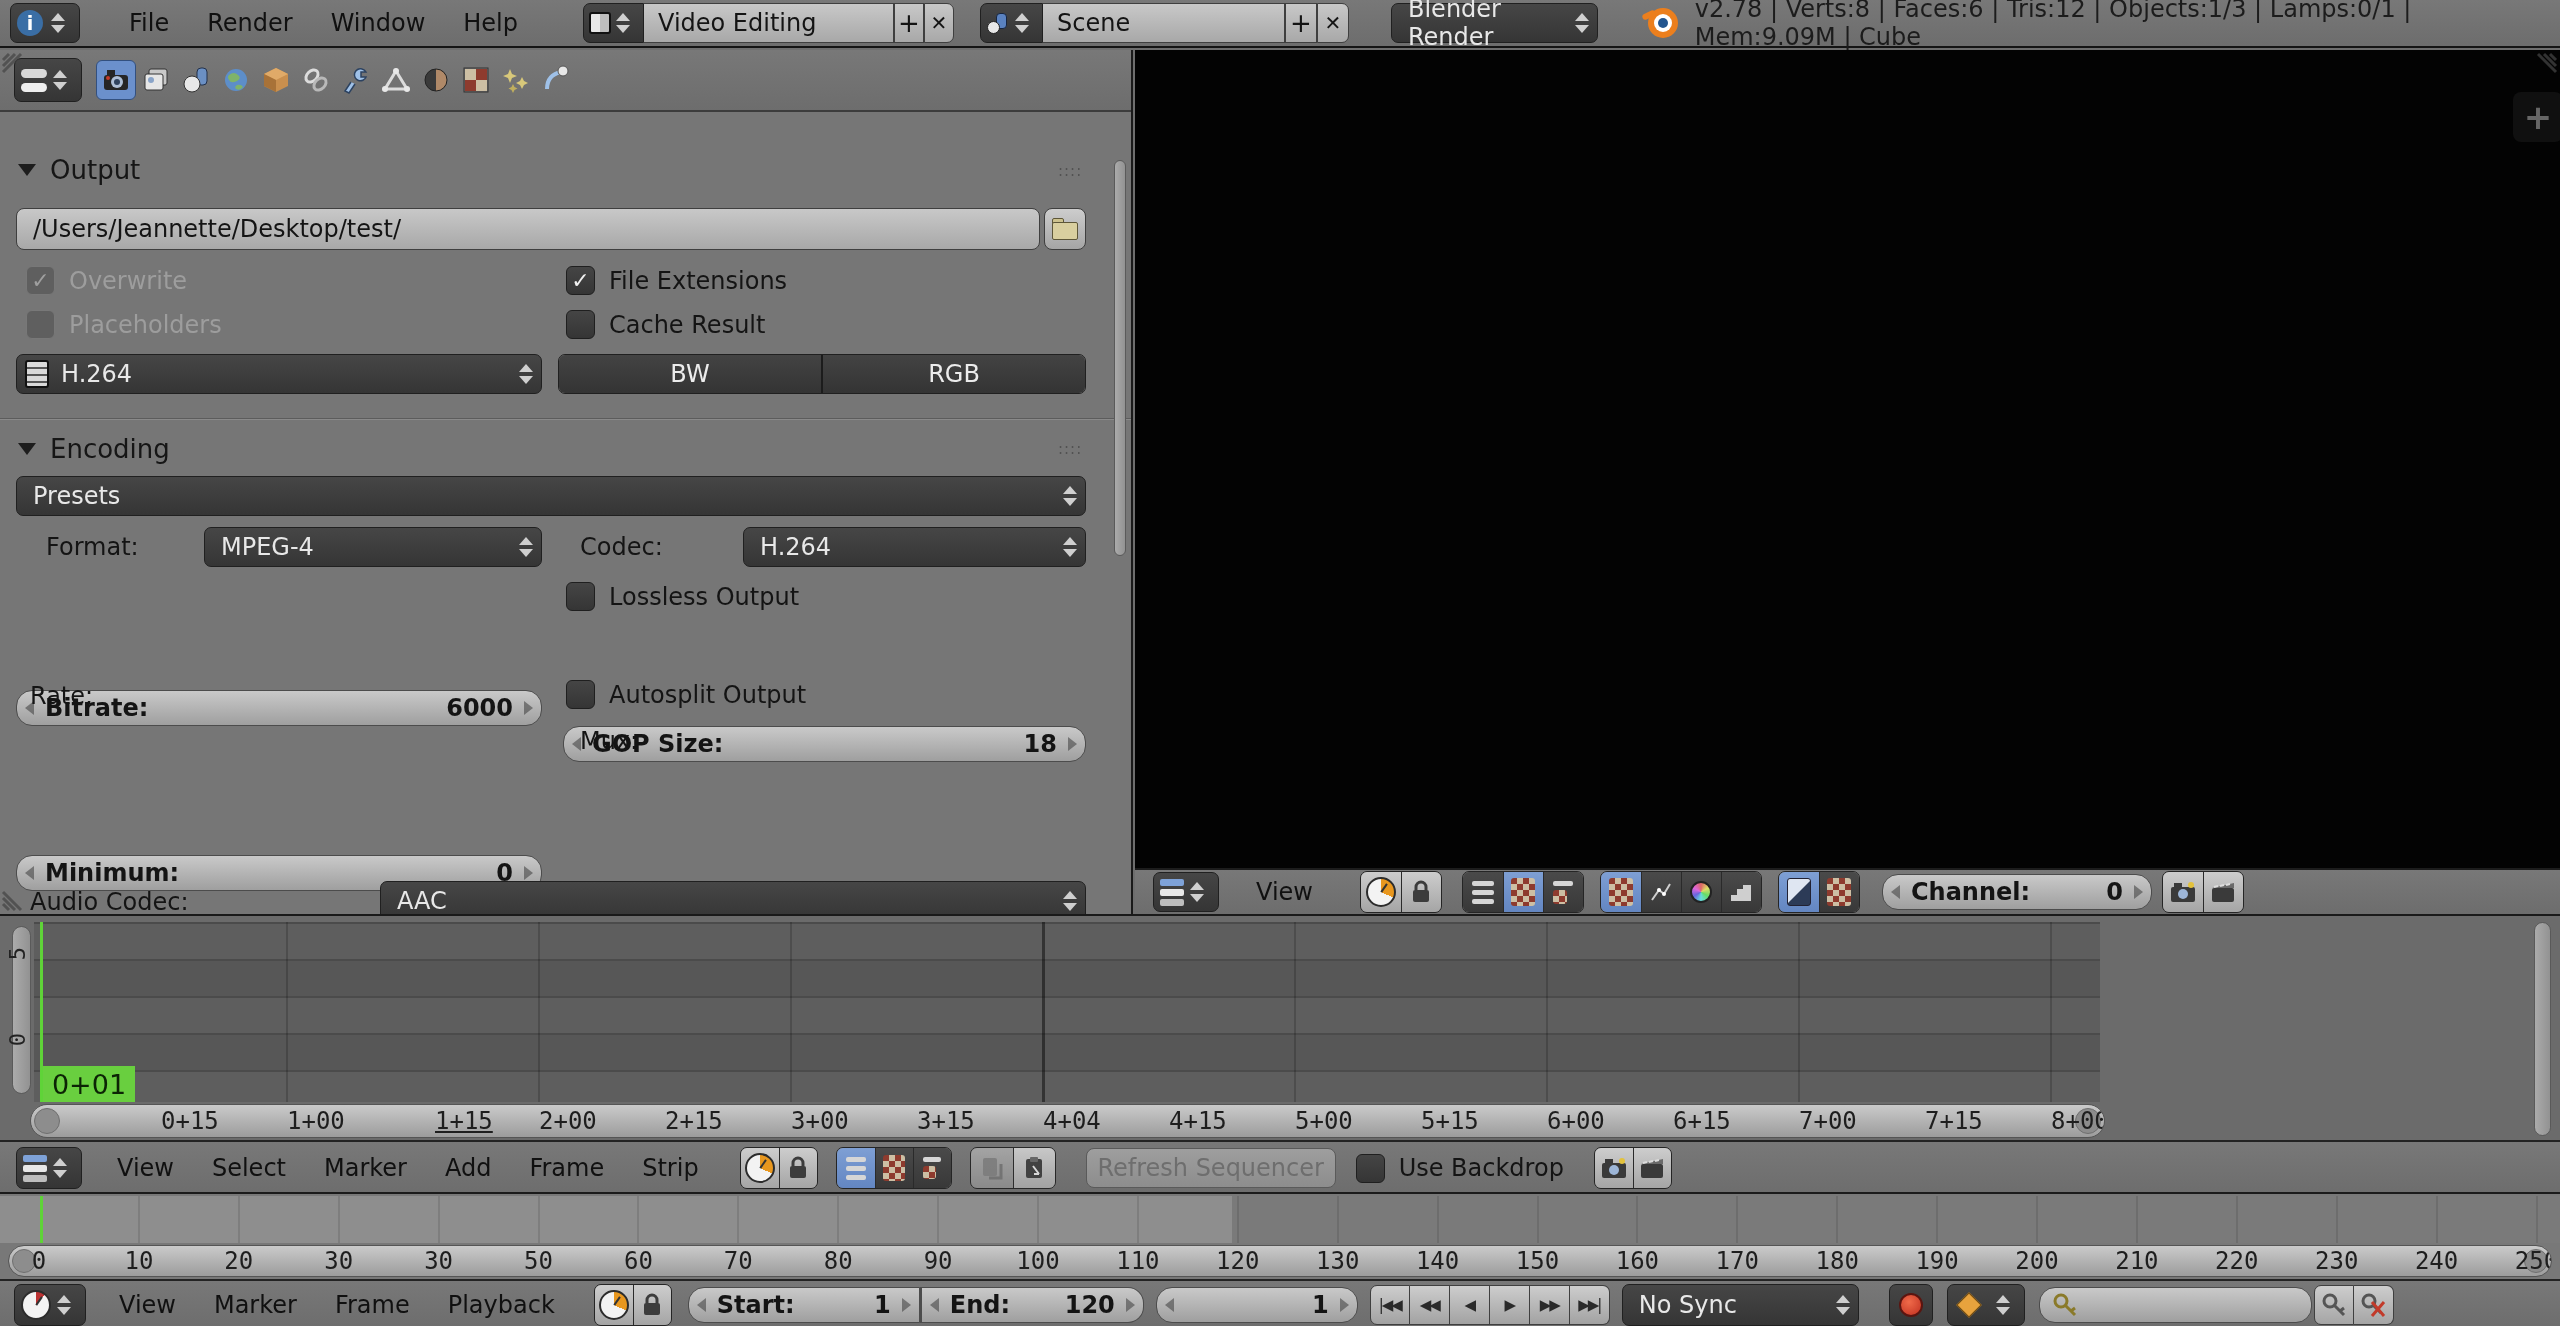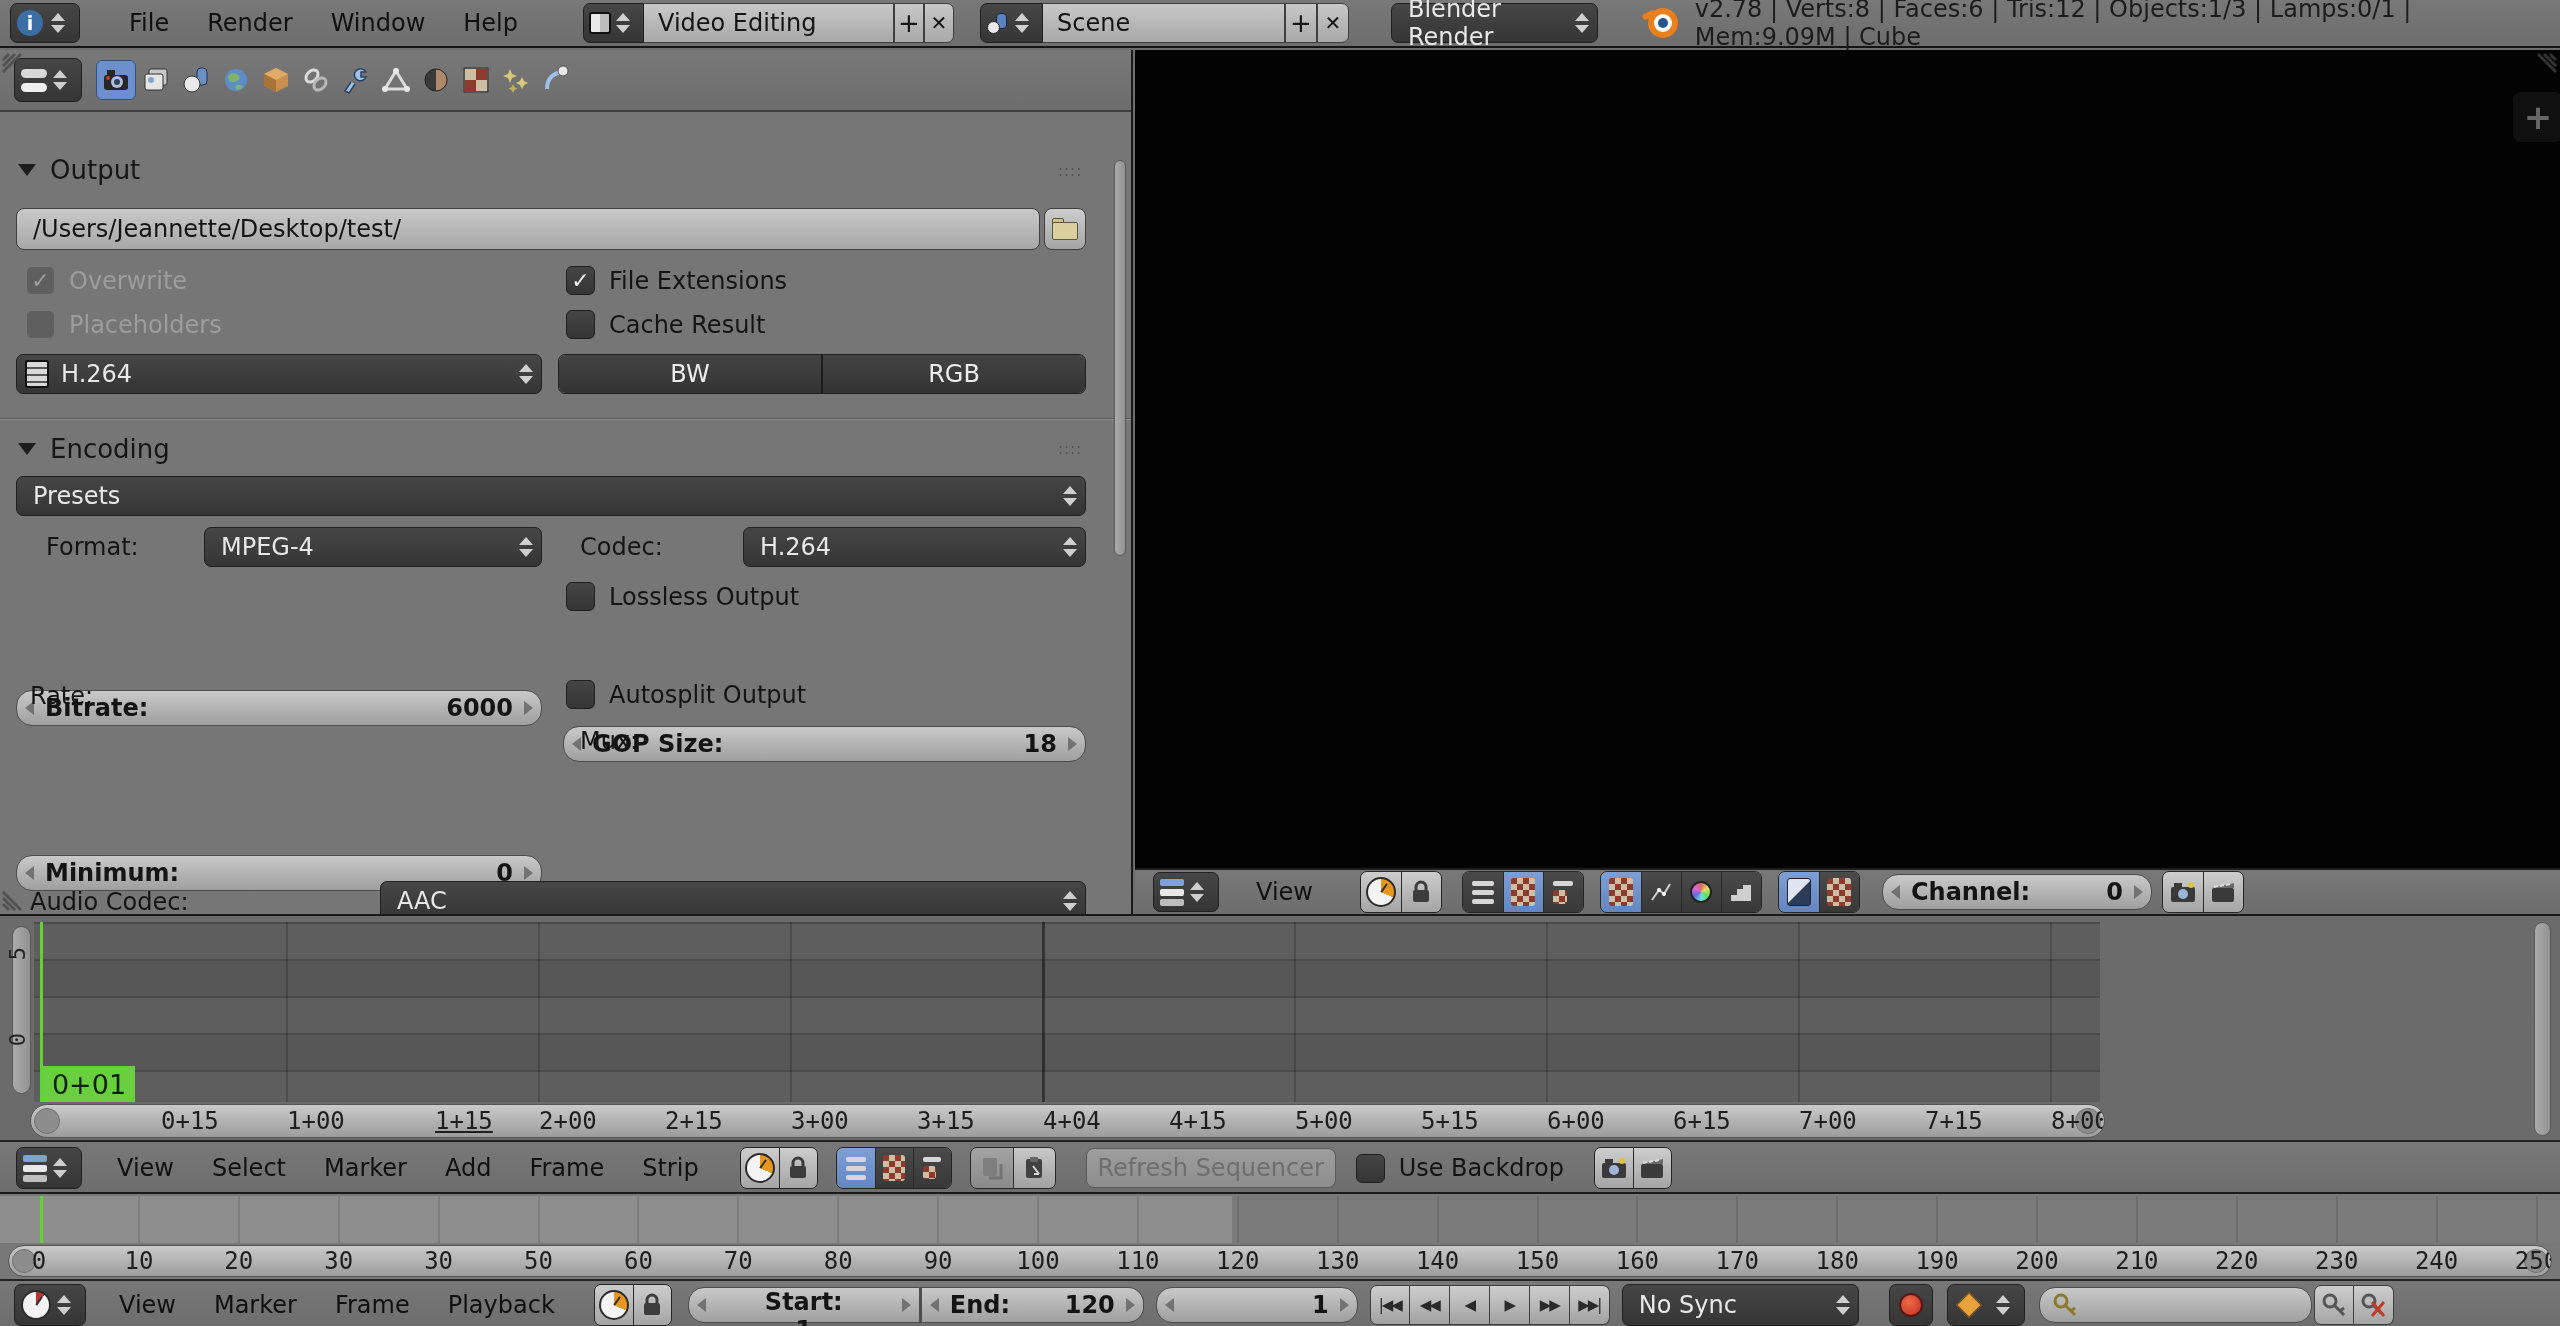--- a/index.html
+++ b/index.html
@@ -702,21 +702,21 @@
           </div>
         <div class="tgl" style="width:38px;height:40px;">
           <svg width="22" height="24" viewBox="0 0 22 24">
               <rect x="3" y="10" width="16" height="12" rx="2" fill="#3c3c3c"></rect>
               <path d="M6 10 V7 a5 5 0 0 1 10 0 V10" stroke="#3c3c3c" stroke-width="3" fill="none"></path>
             </svg>
         </div>
       </div>
 
       <div class="row" style="margin-left:16px;">
-        <div class="slider" style="width:232px;border-radius:16px 0 0 16px;flex-direction:column;">
+        <div class="slider" style="width:232px;border-radius:16px 0 0 16px;">
           <i class="sa l"></i>
           <span class="lab">Start:</span>
           <span class="val">1</span>
           <i class="sa r"></i>
         </div>
         <div class="slider" style="width:224px;border-radius:0 16px 16px 0;border-left:2px solid #4c4c4c;">
           <i class="sa l"></i>
           <span class="lab">End:</span>
           <span class="val">120</span>
           <i class="sa r"></i>

